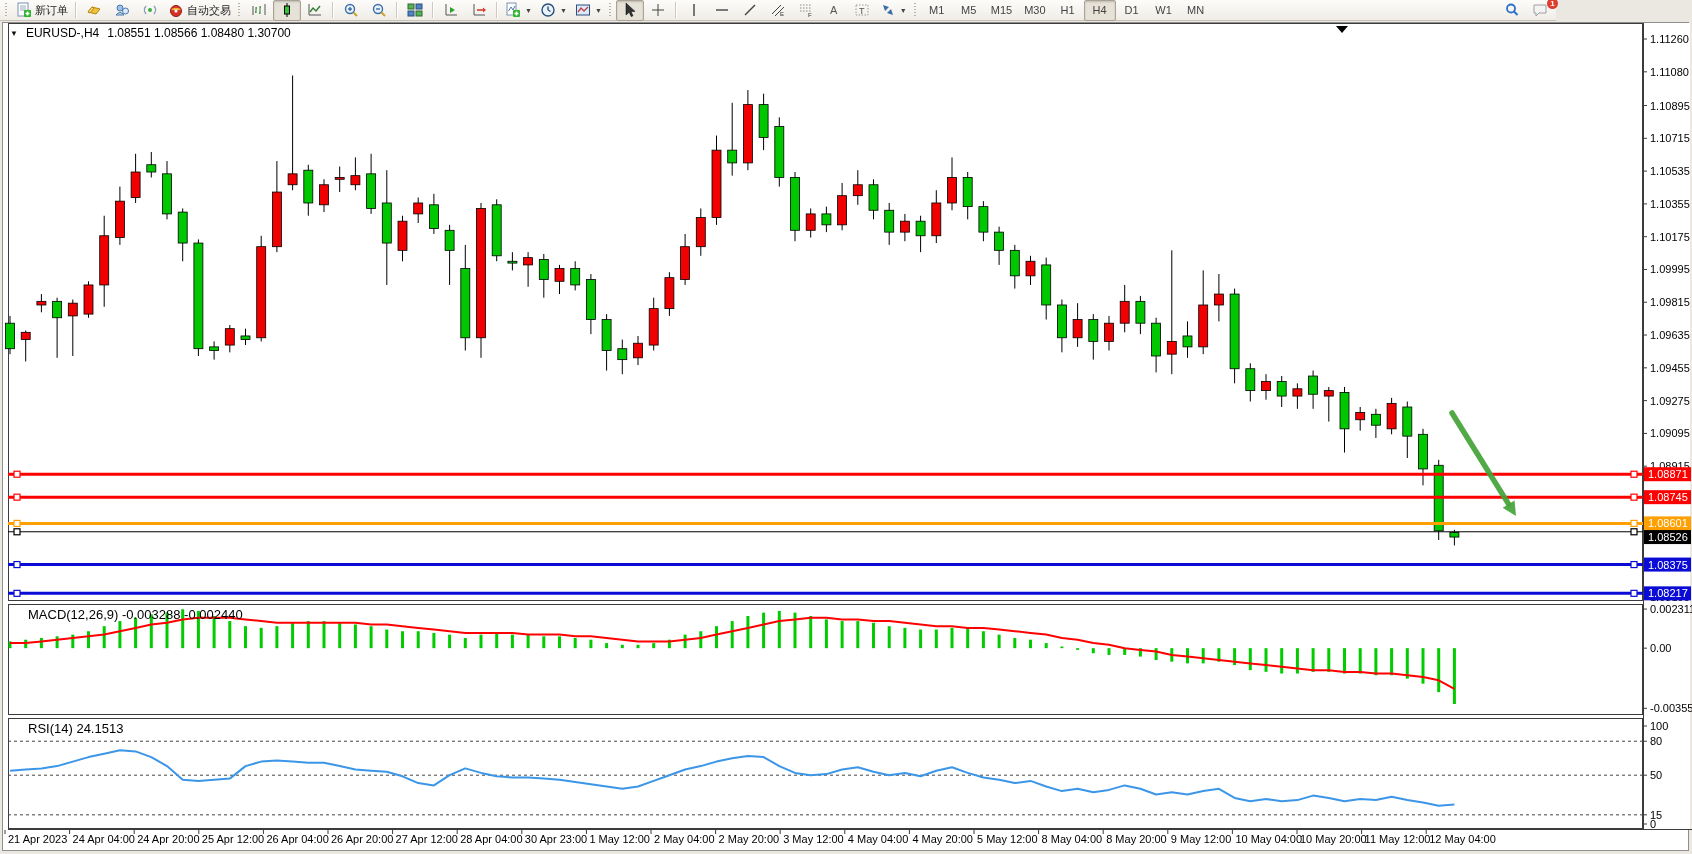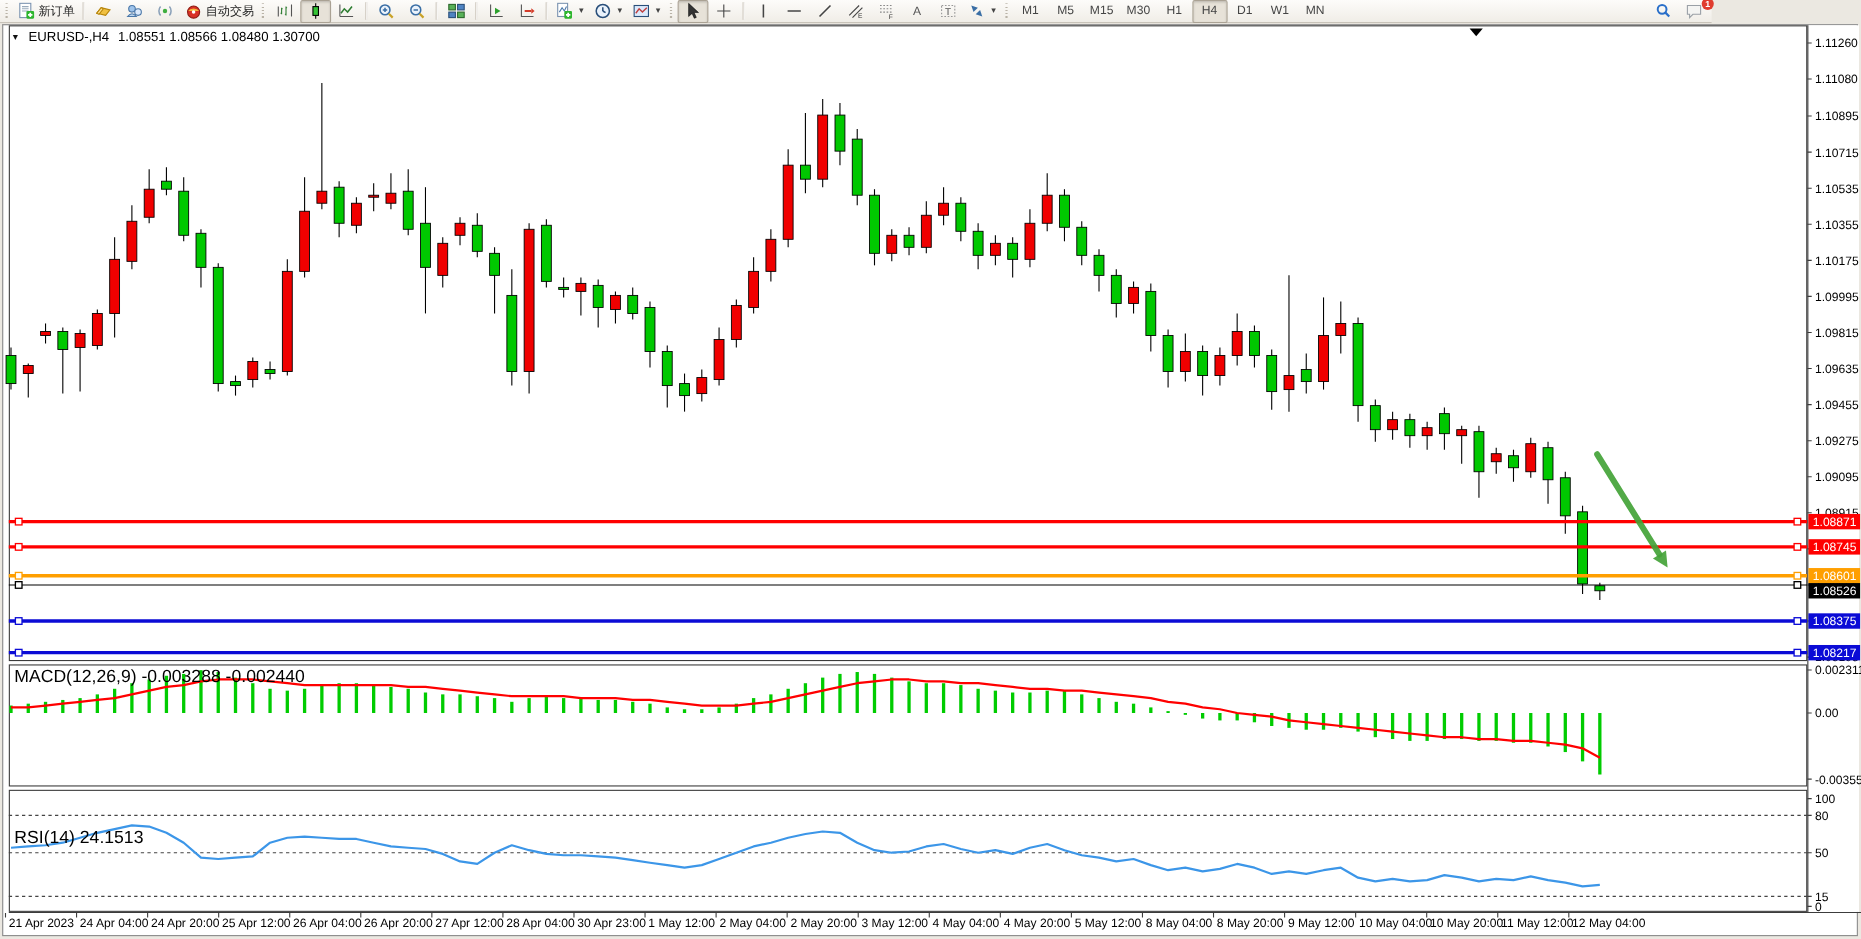--- a/index.html
+++ b/index.html
@@ -15,23 +15,23 @@
   .spacer{flex:1;}
   .icon16{width:16px;height:16px;display:block;}
   .badge{position:absolute;top:-3px;right:-5px;width:11px;height:11px;background:#e03c2e;border-radius:50%;color:#fff;font-size:8px;line-height:11px;text-align:center;font-weight:bold;}
   .chatwrap{position:relative;}
   
   .chart-frame{position:absolute;left:2px;top:22px;width:1687px;height:829px;background:#fff;border:1px solid #8f8f8f;box-sizing:border-box;z-index:1;}
   #chart{position:absolute;left:0;top:0;z-index:2;}
   .overlay{position:absolute;z-index:5;color:#000;}
   .chart-title{left:10px;top:26px;font-size:12px;display:flex;gap:8px;align-items:center;}
   .chart-title .dd{font-size:8px;color:#111;}
-  .ind-label{font-size:16px;}
+  .ind-label{font-size:13px;margin-left:15px;}
   .macd-label{left:13px;top:607px;}
-  .rsi-label{left:13px;top:753px;}
+  .rsi-label{left:13px;top:721px;}
 </style>
 </head>
 <body>
 
 <div class="toolbar">
   <span class="grip"></span>
   <div class="tbtn">
     <svg class="icon16" viewBox="0 0 16 16">
         <rect x="2" y="1" width="10" height="13" fill="#fff" stroke="#7a92b0"></rect>
         <line x1="4" y1="4" x2="10" y2="4" stroke="#9ab"></line>

